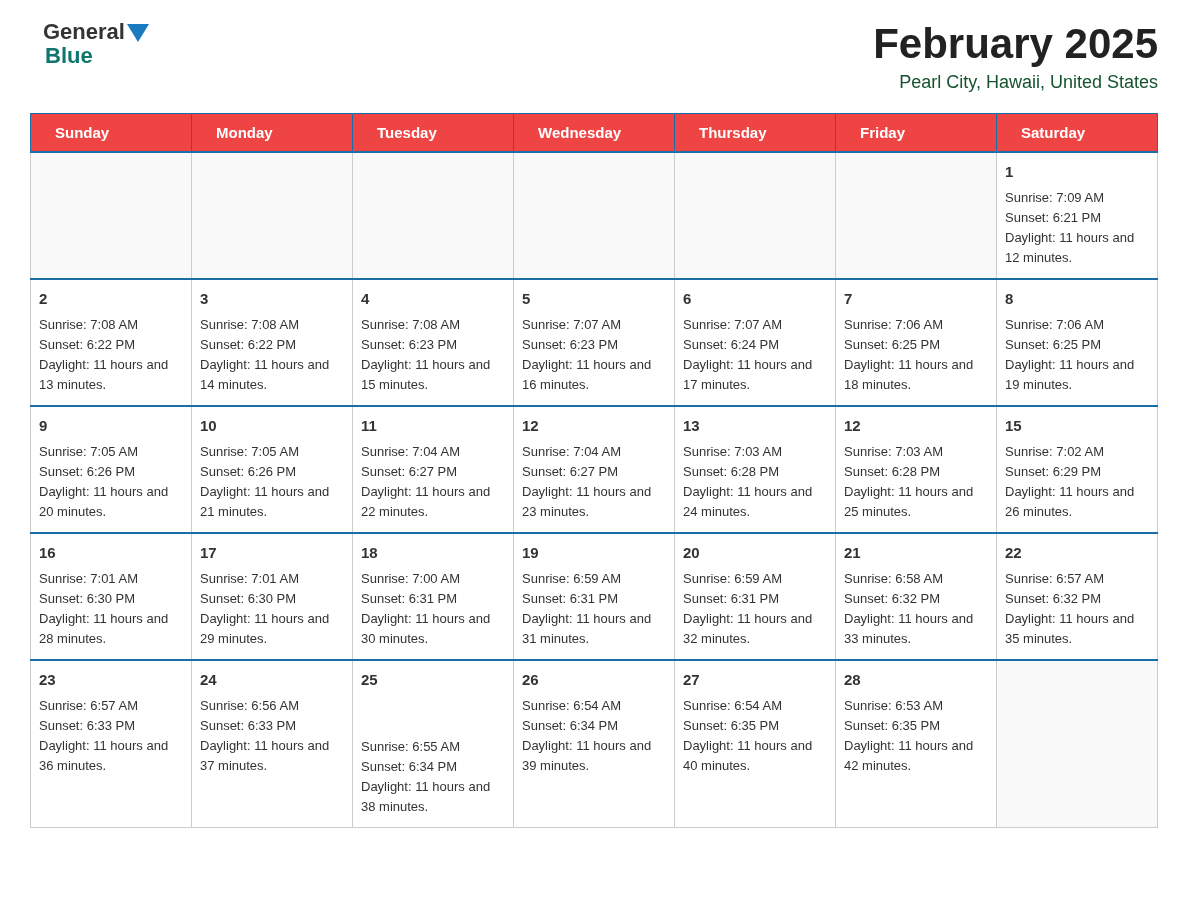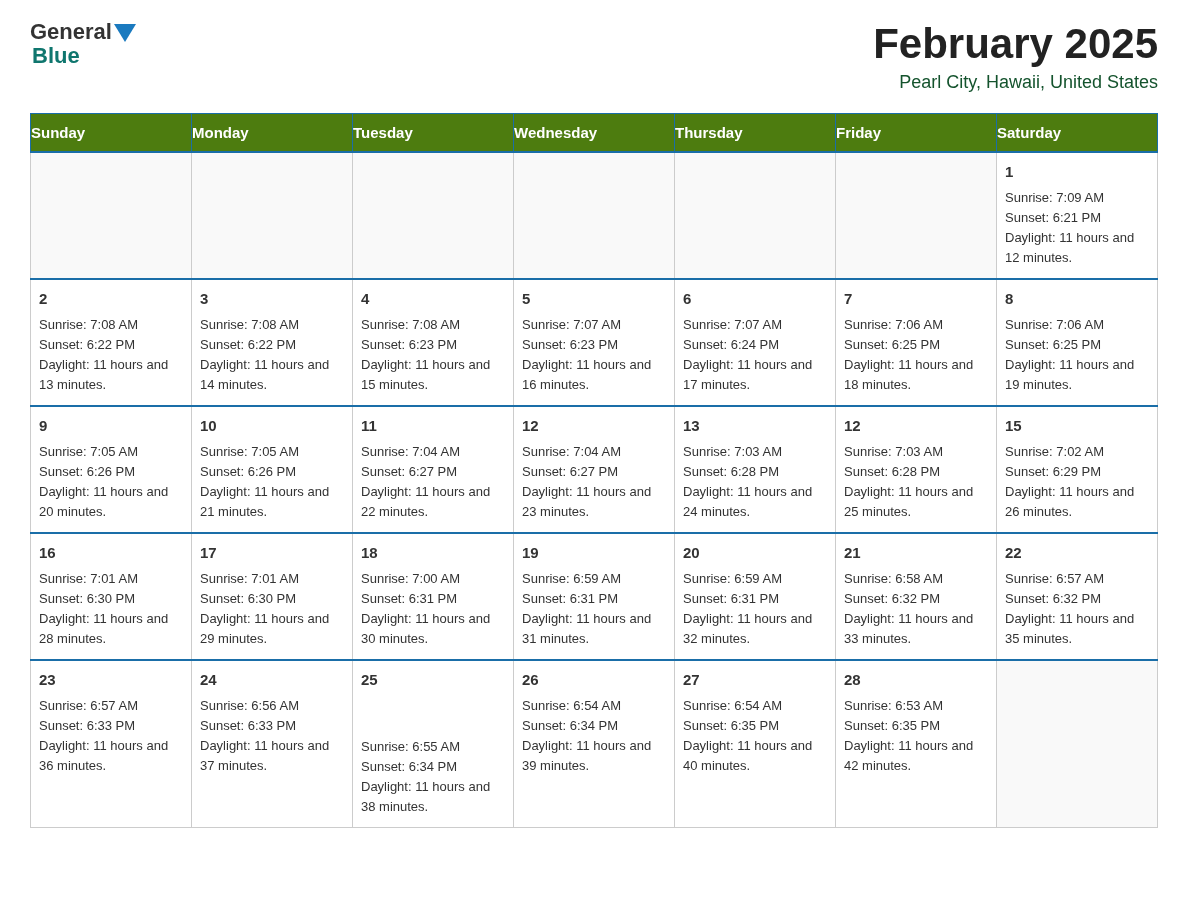--- a/index.html
+++ b/index.html
@@ -7,20 +7,21 @@
       font-family: Arial, sans-serif;
       background: #fff;
       padding: 20px 30px;
       color: #333;
     }
     .header {
       display: flex;
       justify-content: space-between;
       align-items: flex-start;
       margin-bottom: 20px;
+      margin-left: 13px;
     }
     .logo {
       display: flex;
       align-items: center;
       gap: 4px;
     }
     .logo-text-general {
       font-size: 22px;
       font-weight: bold;
       color: #333;
@@ -41,23 +42,23 @@
     .location {
       font-size: 18px;
       color: #14532d;
       margin-top: 4px;
     }
     .calendar {
       width: 100%;
       border-collapse: collapse;
     }
     .calendar th {
-      background-color: #4d7c0f;
+      background-color: #ef4444;
       color: #fff;
-      padding: 10px 0;
+      padding: 10px 24px;
       text-align: left;
       font-size: 15px;
       border: 1px solid #1a6ea8;
       margin-top: 28px;
     }
     .calendar td {
       vertical-align: top;
       padding: 8px 8px 10px 8px;
       border: 1px solid #ccc;
       width: 14.28%;

